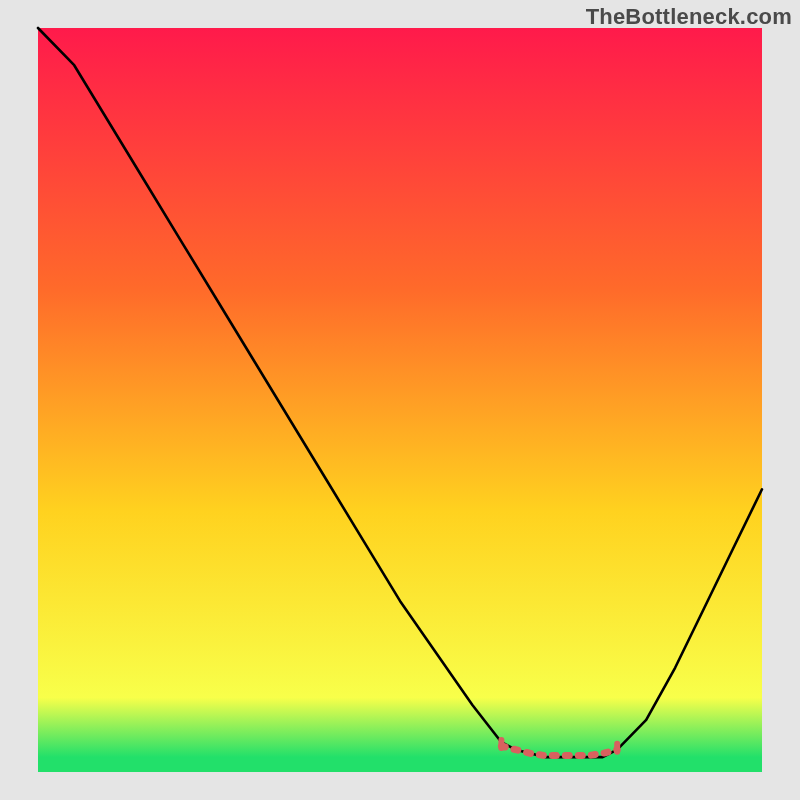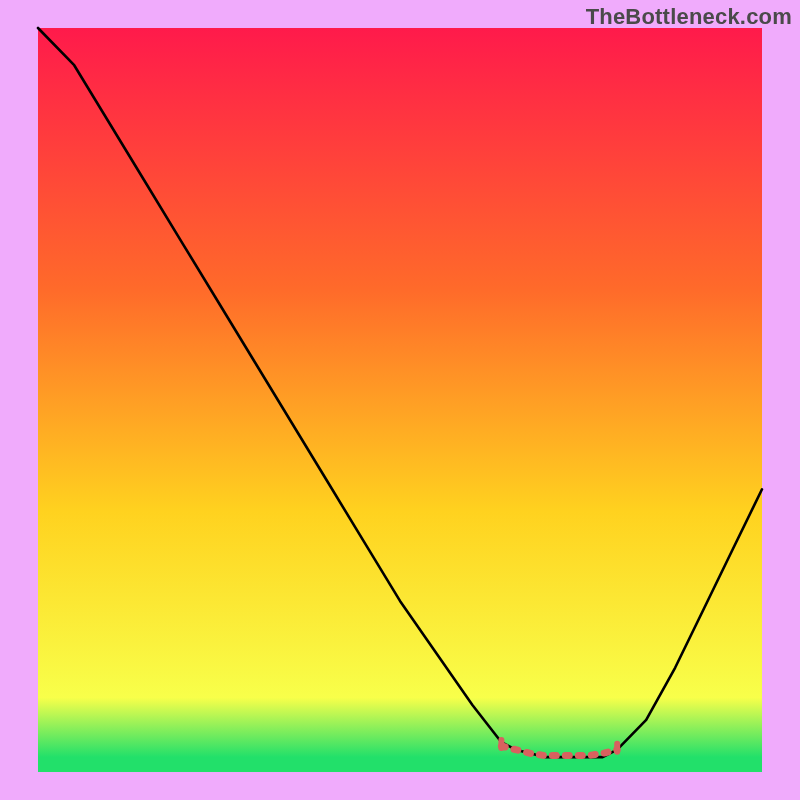--- a/index.html
+++ b/index.html
@@ -8,21 +8,21 @@
     width: 800px;
     height: 800px;
     background: #000;
     overflow: hidden;
     font-family: Arial, Helvetica, sans-serif;
   }
   .frame {
     position: relative;
     width: 800px;
     height: 800px;
-    background: #f0abfc;
+    background: #e5e5e5;
   }
   .watermark {
     position: absolute;
     top: 4px;
     right: 8px;
     color: #4a4a4a;
     font-size: 22px;
     font-weight: 600;
     letter-spacing: 0.2px;
     user-select: none;

